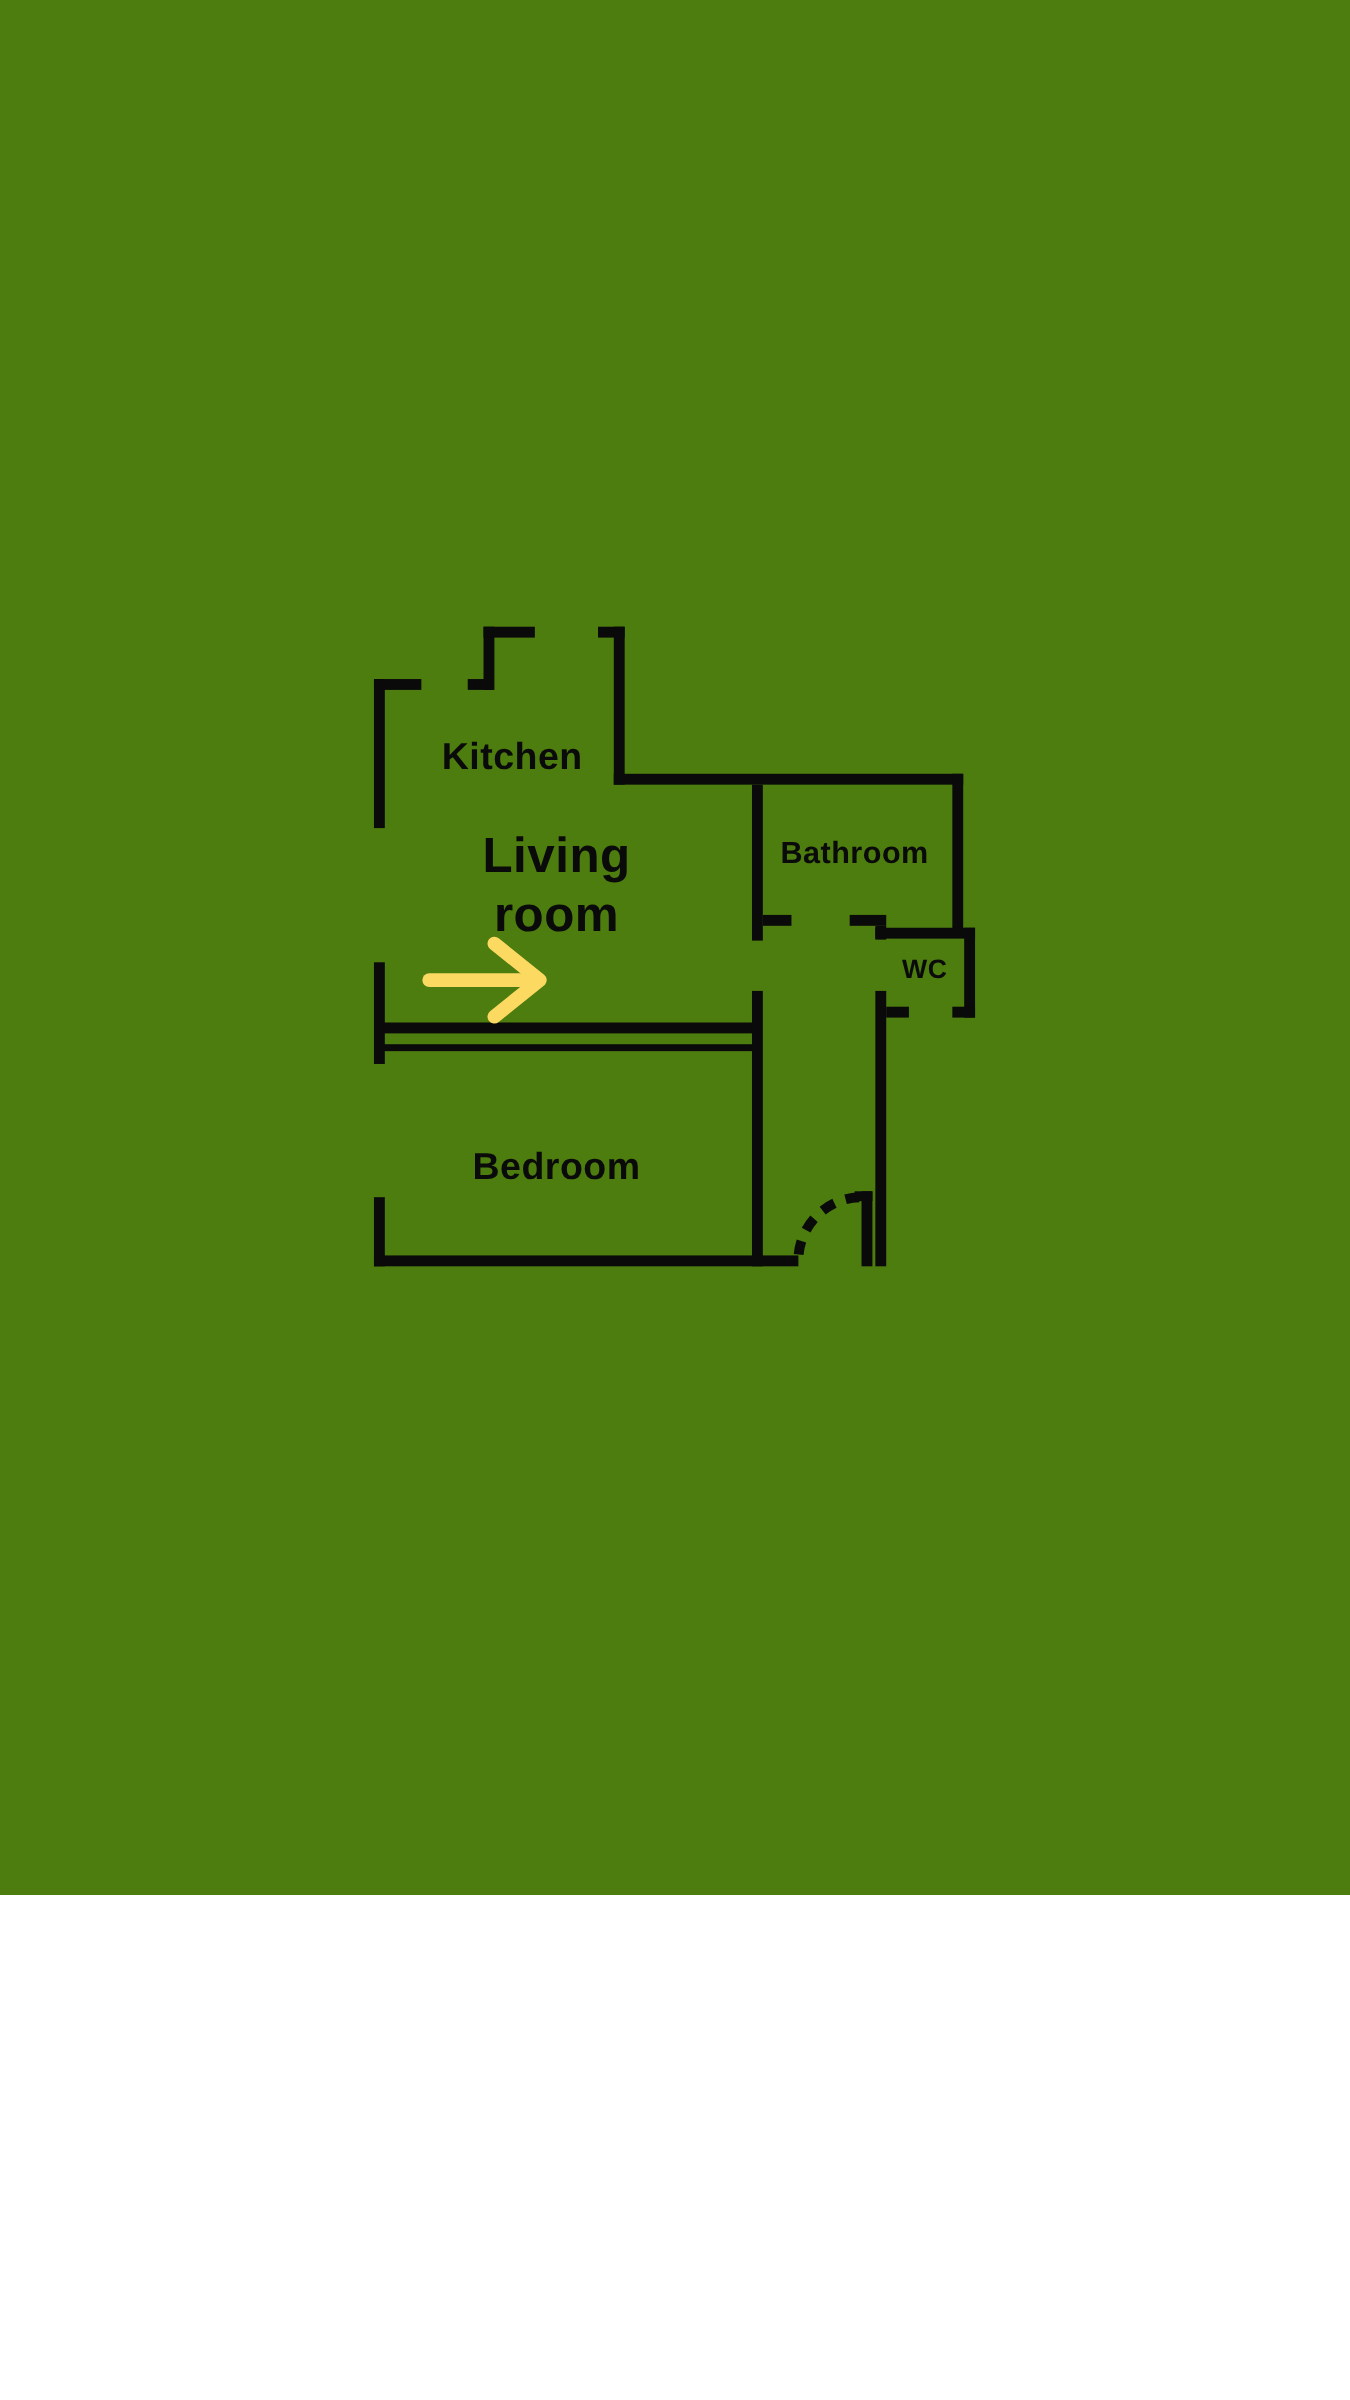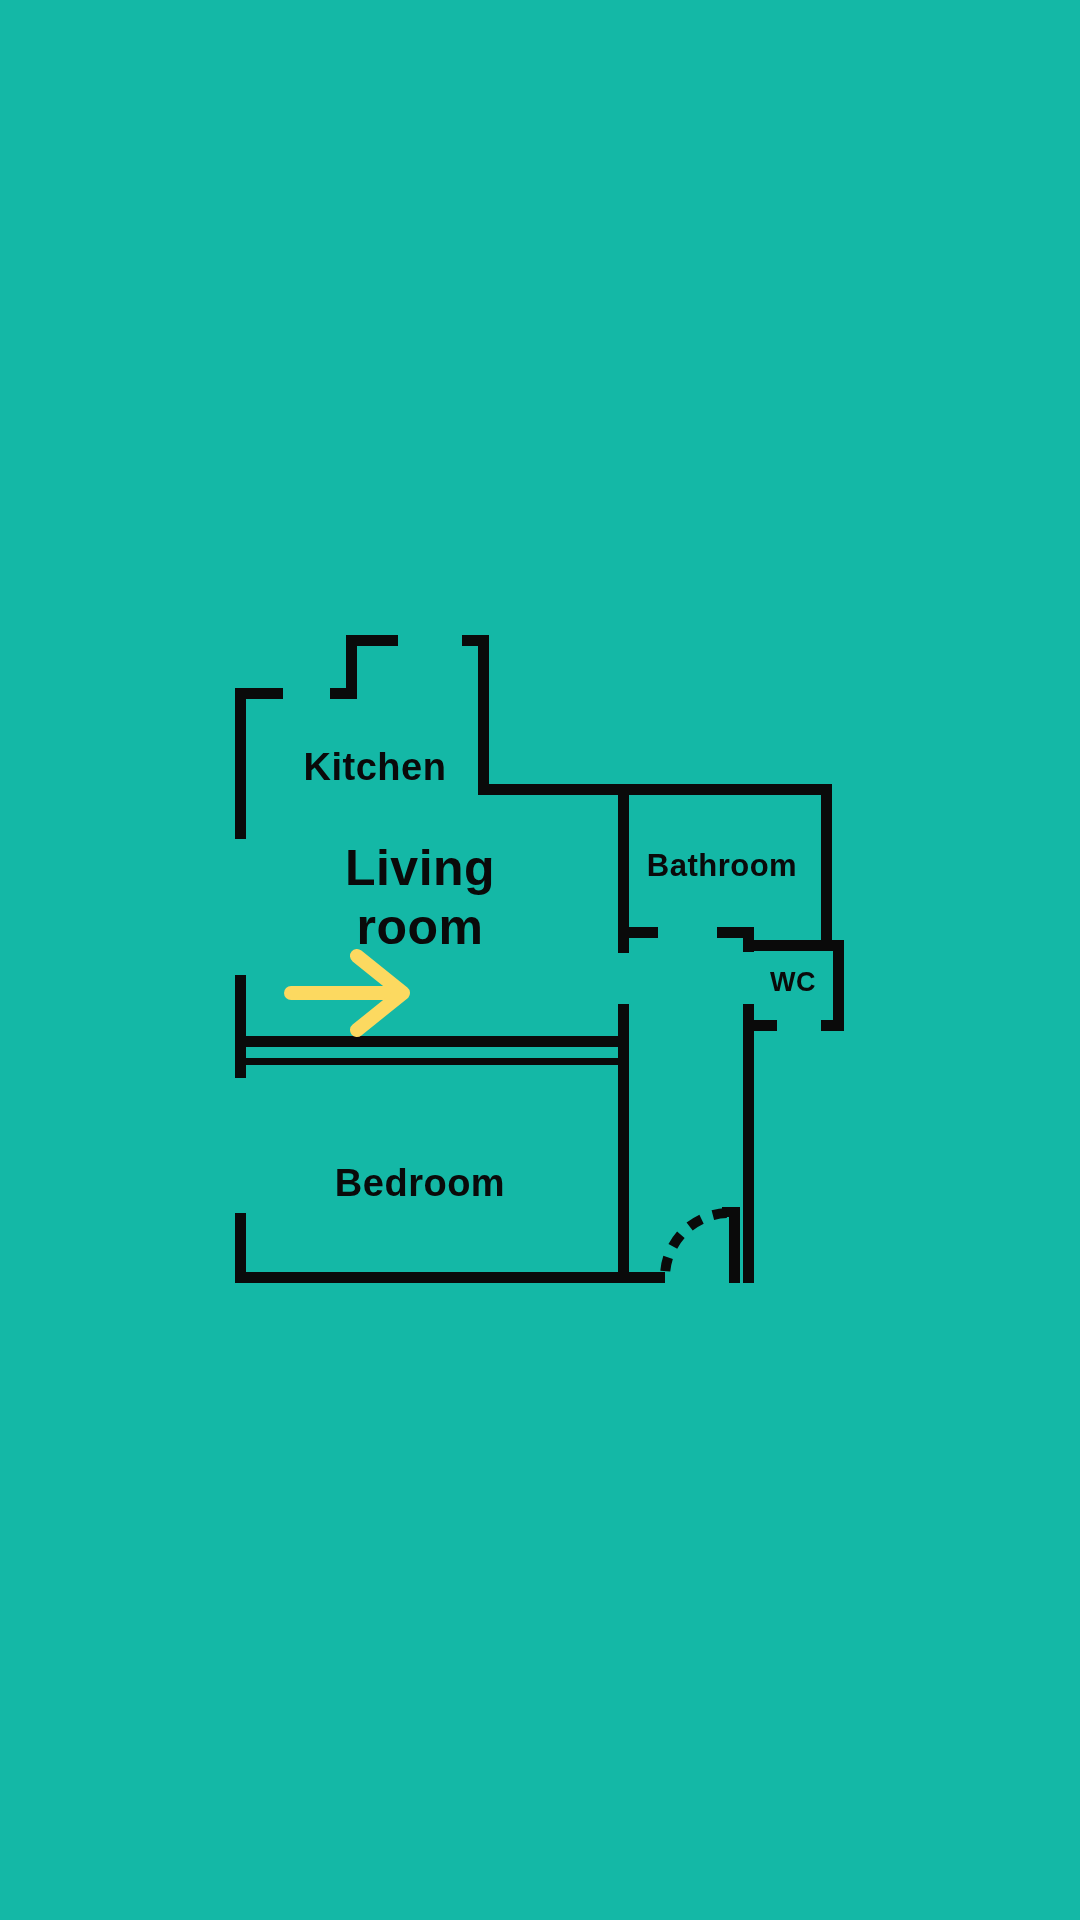--- a/index.html
+++ b/index.html
@@ -1,20 +1,20 @@
 <!DOCTYPE html>
 <html><head>
 <meta charset="utf-8">
 <style>
   html,body{margin:0;padding:0;background:#ffffff;}
   .stage{
     position:relative;
     width:1080px;
-    height:1920px;
-    background:#14b8a6;
+    height:1516px;
+    background:#4d7c0f;
     overflow:hidden;
     font-family:"Liberation Sans","DejaVu Sans",sans-serif;
   }
   .stage svg{display:block;width:100%;height:100%;}
   .stage text{
     font-family:"Liberation Sans","DejaVu Sans",sans-serif;
     font-weight:700;
     letter-spacing:0.5px;
   }
 </style>

